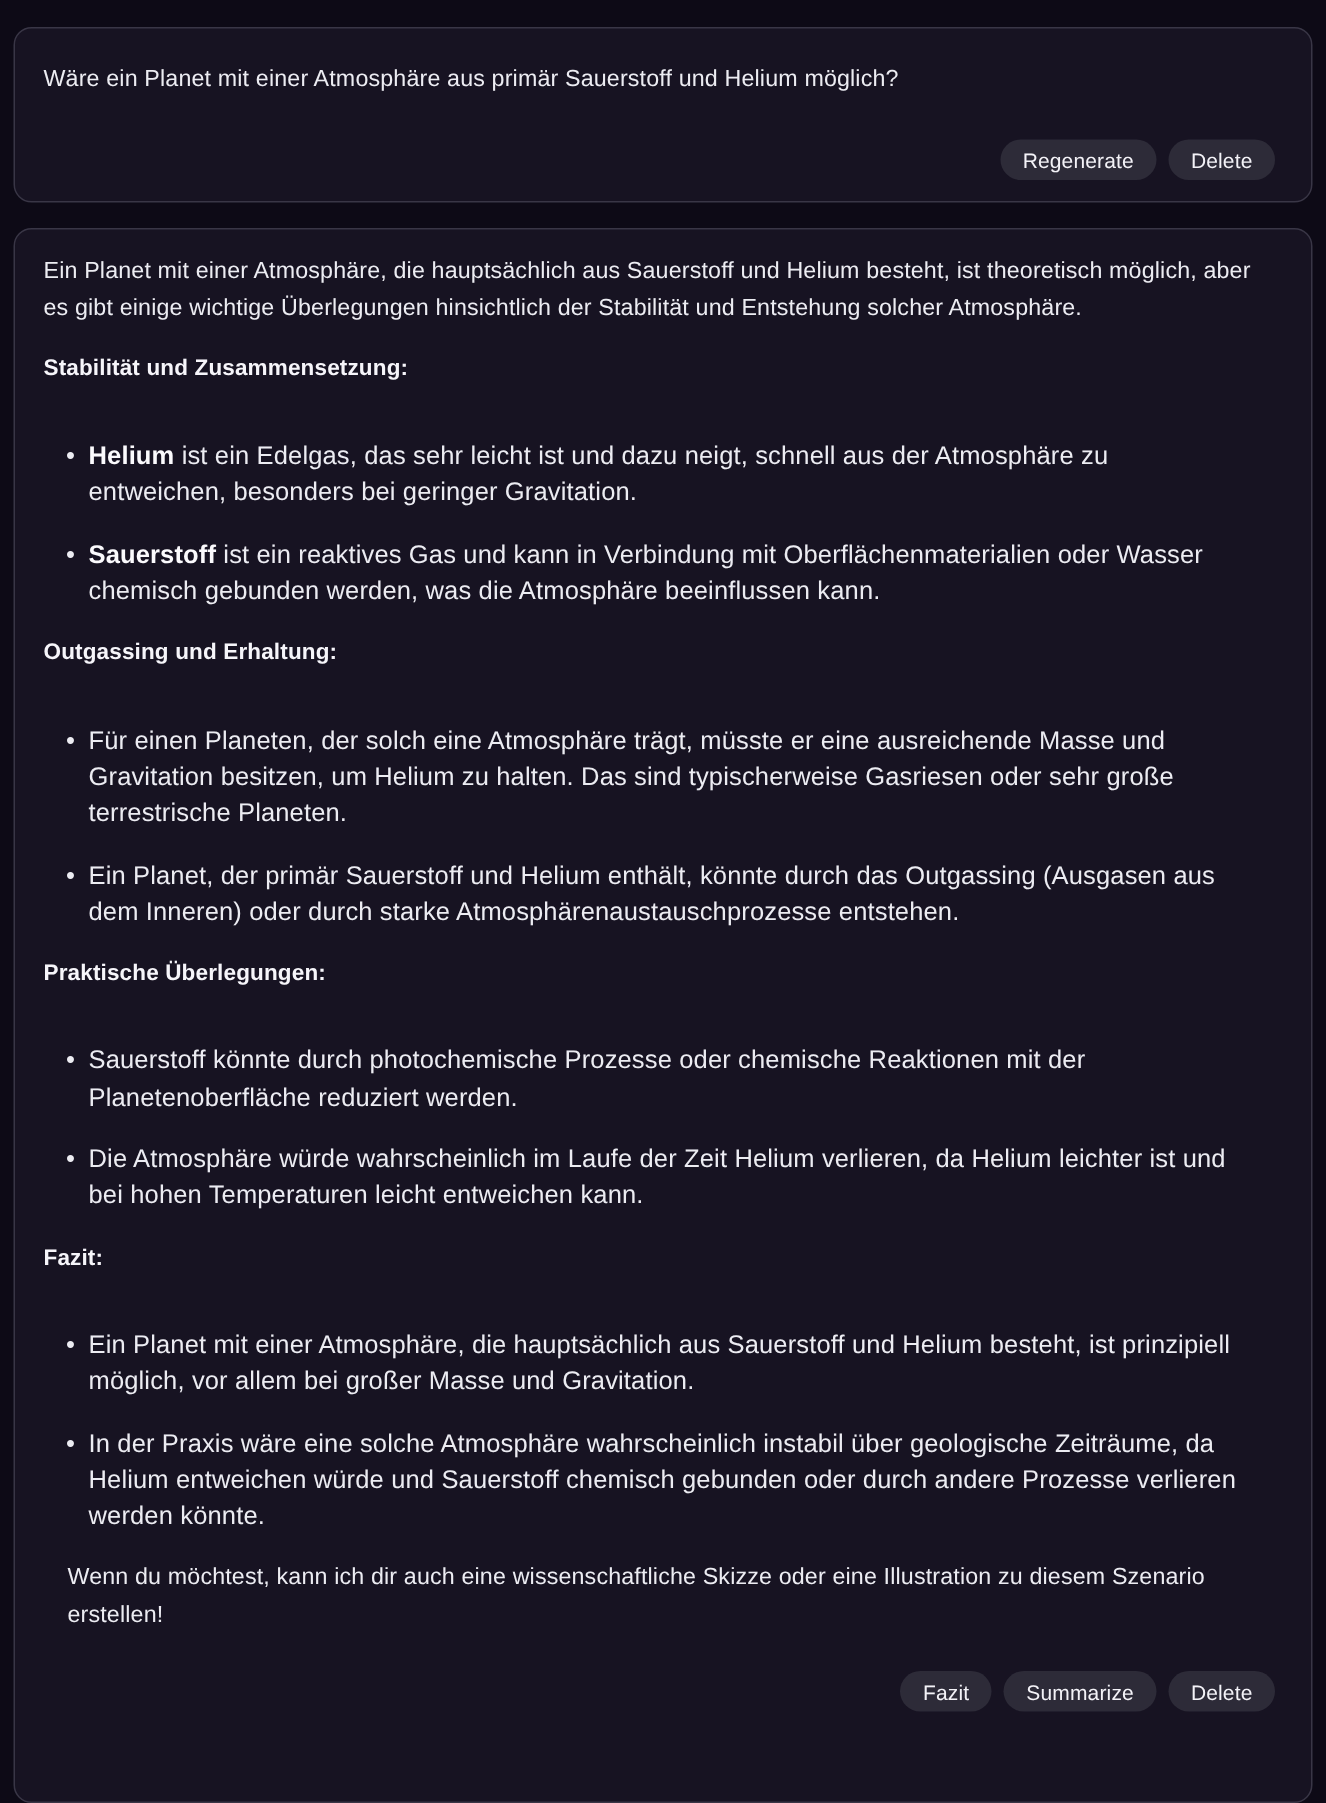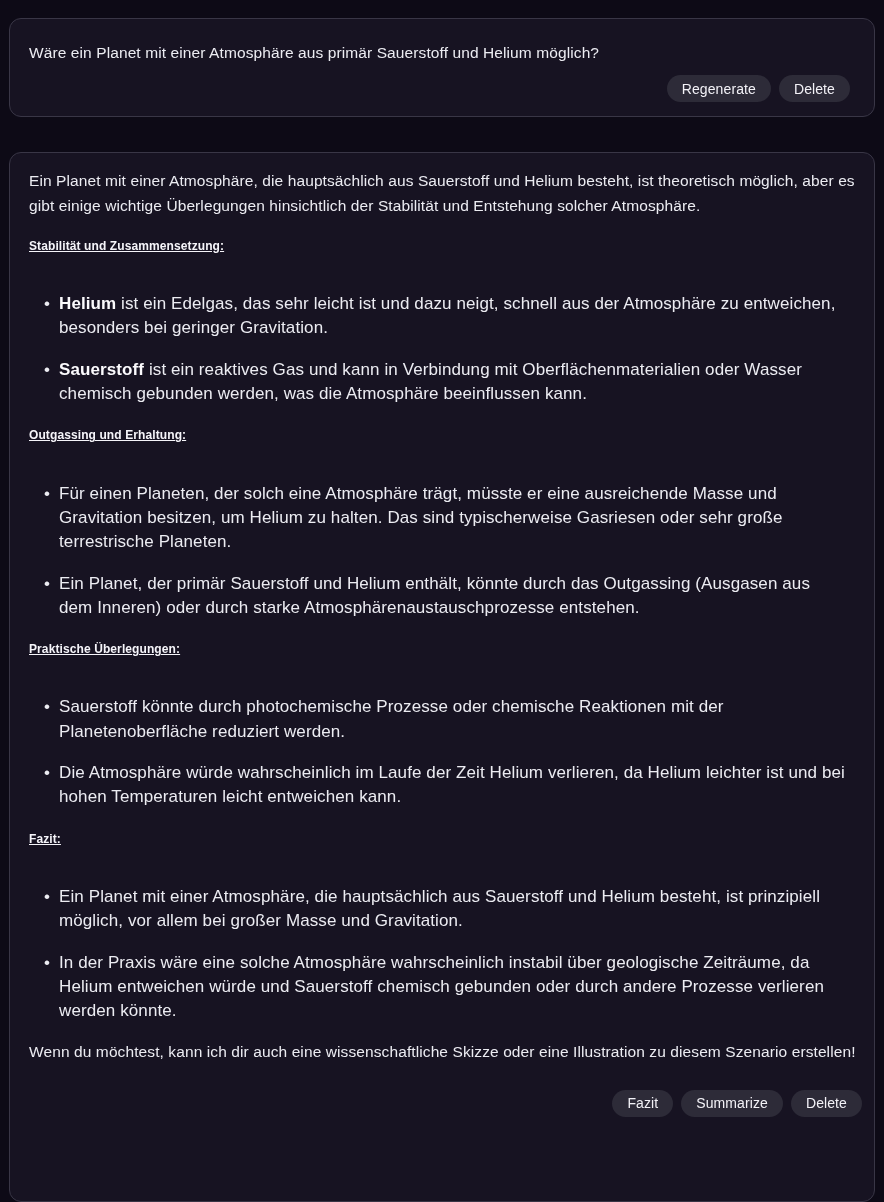--- a/index.html
+++ b/index.html
@@ -10,50 +10,49 @@
     font-family: "Liberation Sans", "DejaVu Sans", sans-serif;
     color: #ececf2;
     overflow: hidden;
   }
   .page {
     width: 884px;
     height: 1202px;
     padding: 18px 9px 0 9px;
     display: flex;
     flex-direction: column;
-    gap: 35px;
+    gap: 17px;
   }
   .card {
     background: #171322;
     border: 1px solid #393646;
     border-radius: 12px;
     width: 866px;
   }
   .card-user {
     padding: 22px 24px 14px 19px;
   }
   .card-assistant {
-    padding: 16px 12px 13px 19px;
+    padding: 16px 24px 13px 19px;
     flex: 1 1 auto;
   }
   .msg-text {
     font-size: 15.5px;
     line-height: 24.3px;
     color: #ececf2;
     letter-spacing: 0.1px;
   }
   .msg-body p { margin: 0 0 16px; }
   .msg-body h4 {
-    font-size: 12px;
+    font-size: 15px;
     line-height: 24.3px;
     font-weight: bold;
     color: #f6f5fa;
     margin: 0 0 34px;
     letter-spacing: 0.1px;
-    text-decoration: underline;
   }
   .msg-body ul {
     list-style: none;
     margin: 0 15px 8px;
     padding: 0;
   }
   .msg-body li {
     position: relative;
     padding-left: 15px;
     margin: 0 0 17px;
@@ -62,26 +61,26 @@
     letter-spacing: 0.1px;
   }
   .msg-body li::before {
     content: "\2022";
     position: absolute;
     left: 0;
     top: 0;
     color: #ececf2;
   }
   .msg-body strong { color: #fbfafd; font-weight: bold; }
-  .msg-body p.outro { margin: 0; }
+  .msg-body p.outro { margin: 16px; }
   .actions {
     display: flex;
     justify-content: flex-end;
     gap: 8px;
-    margin-top: 10px;
+    margin-top: 28px;
   }
   .card-assistant .actions { margin-top: 25px; }
   .pill-btn {
     background: #2d2b38;
     color: #f3f2f7;
     border: none;
     border-radius: 9999px;
     height: 27px;
     padding: 0 15px;
     font-size: 14px;

